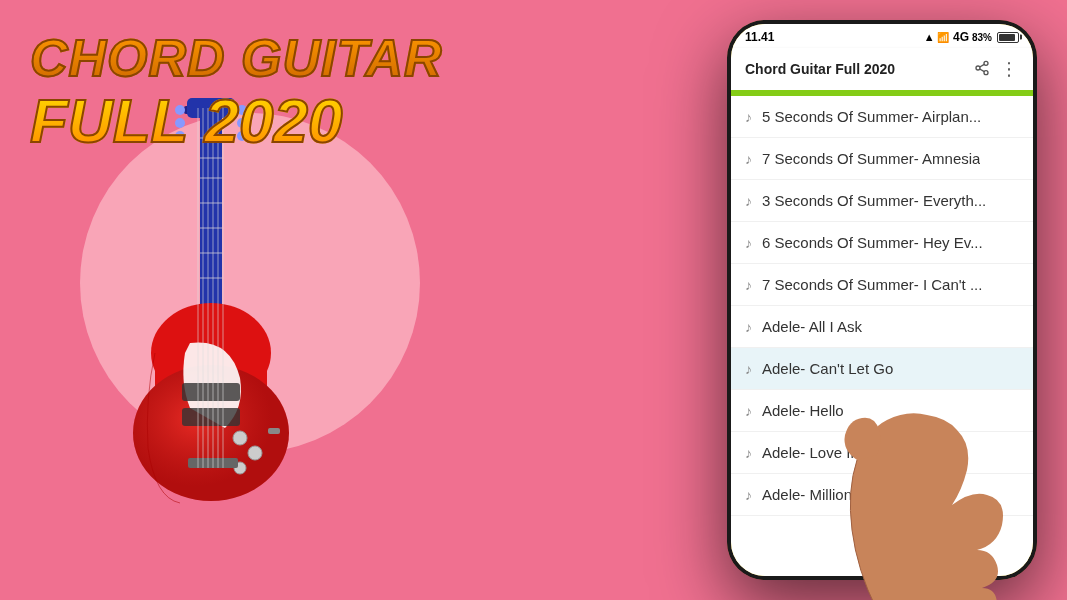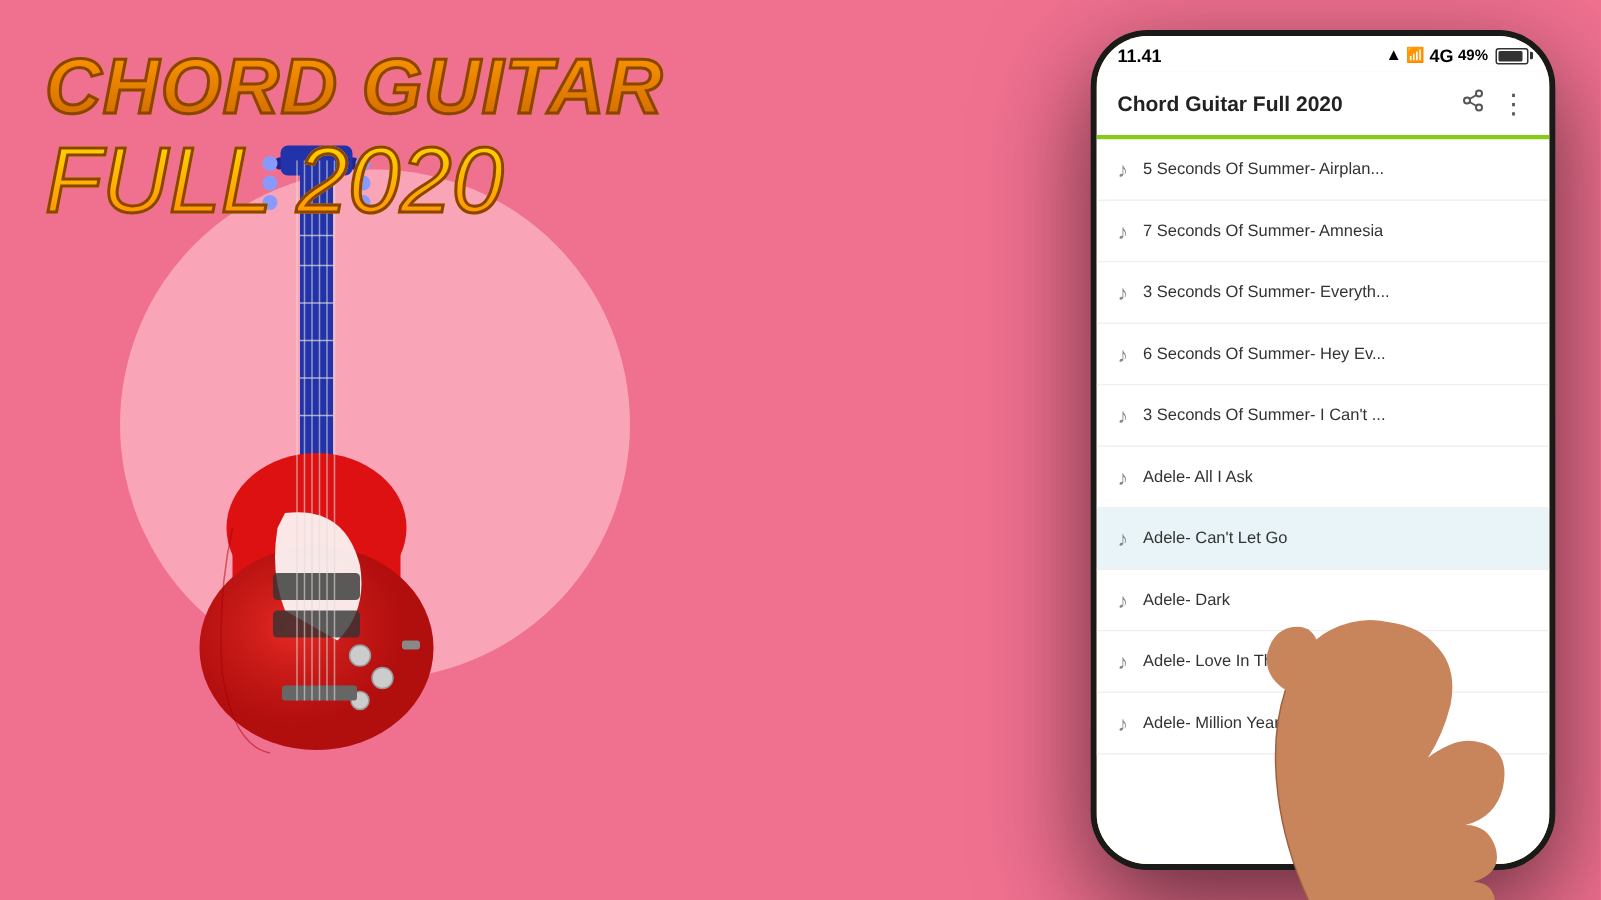--- a/index.html
+++ b/index.html
@@ -58,21 +58,21 @@
       background-clip: text;
       text-shadow: none;
       letter-spacing: 1px;
       -webkit-text-stroke: 2px #8B4500;
       paint-order: stroke fill;
       display: block;
     }
 
     .title-line2 {
       font-size: 62px;
-      font-weight: 400;
+      font-weight: 700;
       font-style: italic;
       text-transform: uppercase;
       background: linear-gradient(180deg, #ffdd00 0%, #ff8800 100%);
       -webkit-background-clip: text;
       -webkit-text-fill-color: transparent;
       background-clip: text;
       -webkit-text-stroke: 2px #8B4500;
       paint-order: stroke fill;
       display: block;
     }
@@ -183,21 +183,21 @@
       border-radius: 1px;
     }
 
     
     .app-header {
       background: #fff;
       padding: 10px 14px;
       display: flex;
       justify-content: space-between;
       align-items: center;
-      border-bottom: 3px solid #84cc16;
+      border-bottom: 6px solid #84cc16;
       box-shadow: 0 1px 3px rgba(0,0,0,0.1);
     }
 
     .app-header-title {
       font-size: 14px;
       font-weight: 600;
       color: #222;
     }
 
     .header-icons {
@@ -233,21 +233,21 @@
     }
 
     .song-icon {
       color: #888;
       font-size: 14px;
       margin-right: 10px;
       flex-shrink: 0;
     }
 
     .song-name {
-      font-size: 11px;
+      font-size: 15px;
       color: #333;
       white-space: nowrap;
       overflow: hidden;
       text-overflow: ellipsis;
     }
   </style>
 </head>
 <body>
 
 <div class="left-section">
@@ -339,21 +339,21 @@
           <div class="status-bar">
             <span class="status-time">11.41</span>
             <div class="status-icons">
 
               <span style="font-size:11px;">▲</span>
 
               <span style="font-size:10px;">📶</span>
 
               <span style="font-size:12px; font-weight:bold;">4G</span>
 
-              <span style="font-size:10px;">49%</span>
+              <span style="font-size:10px;">83%</span>
 
               <div class="battery-bar">
                 <div class="battery-fill"></div>
               </div>
             </div>
           </div>
 
           <div class="app-header">
             <span class="app-header-title">Chord Guitar Full 2020</span>
             <div class="header-icons">
@@ -384,33 +384,33 @@
               <div class="song-item">
       <span class="song-icon">♪</span>
       <span class="song-name">3 Seconds Of Summer- Everyth...</span>
     </div>
               <div class="song-item">
       <span class="song-icon">♪</span>
       <span class="song-name">6 Seconds Of Summer- Hey Ev...</span>
     </div>
               <div class="song-item">
       <span class="song-icon">♪</span>
-      <span class="song-name">3 Seconds Of Summer- I Can't ...</span>
+      <span class="song-name">7 Seconds Of Summer- I Can't ...</span>
     </div>
               <div class="song-item">
       <span class="song-icon">♪</span>
       <span class="song-name">Adele- All I Ask</span>
     </div>
               <div class="song-item selected">
       <span class="song-icon">♪</span>
       <span class="song-name">Adele- Can't Let Go</span>
     </div>
               <div class="song-item">
       <span class="song-icon">♪</span>
-      <span class="song-name">Adele- Dark</span>
+      <span class="song-name">Adele- Hello</span>
     </div>
               <div class="song-item">
       <span class="song-icon">♪</span>
       <span class="song-name">Adele- Love In The Dark</span>
     </div>
               <div class="song-item">
       <span class="song-icon">♪</span>
       <span class="song-name">Adele- Million Years Ago</span>
     </div>
             </div>

